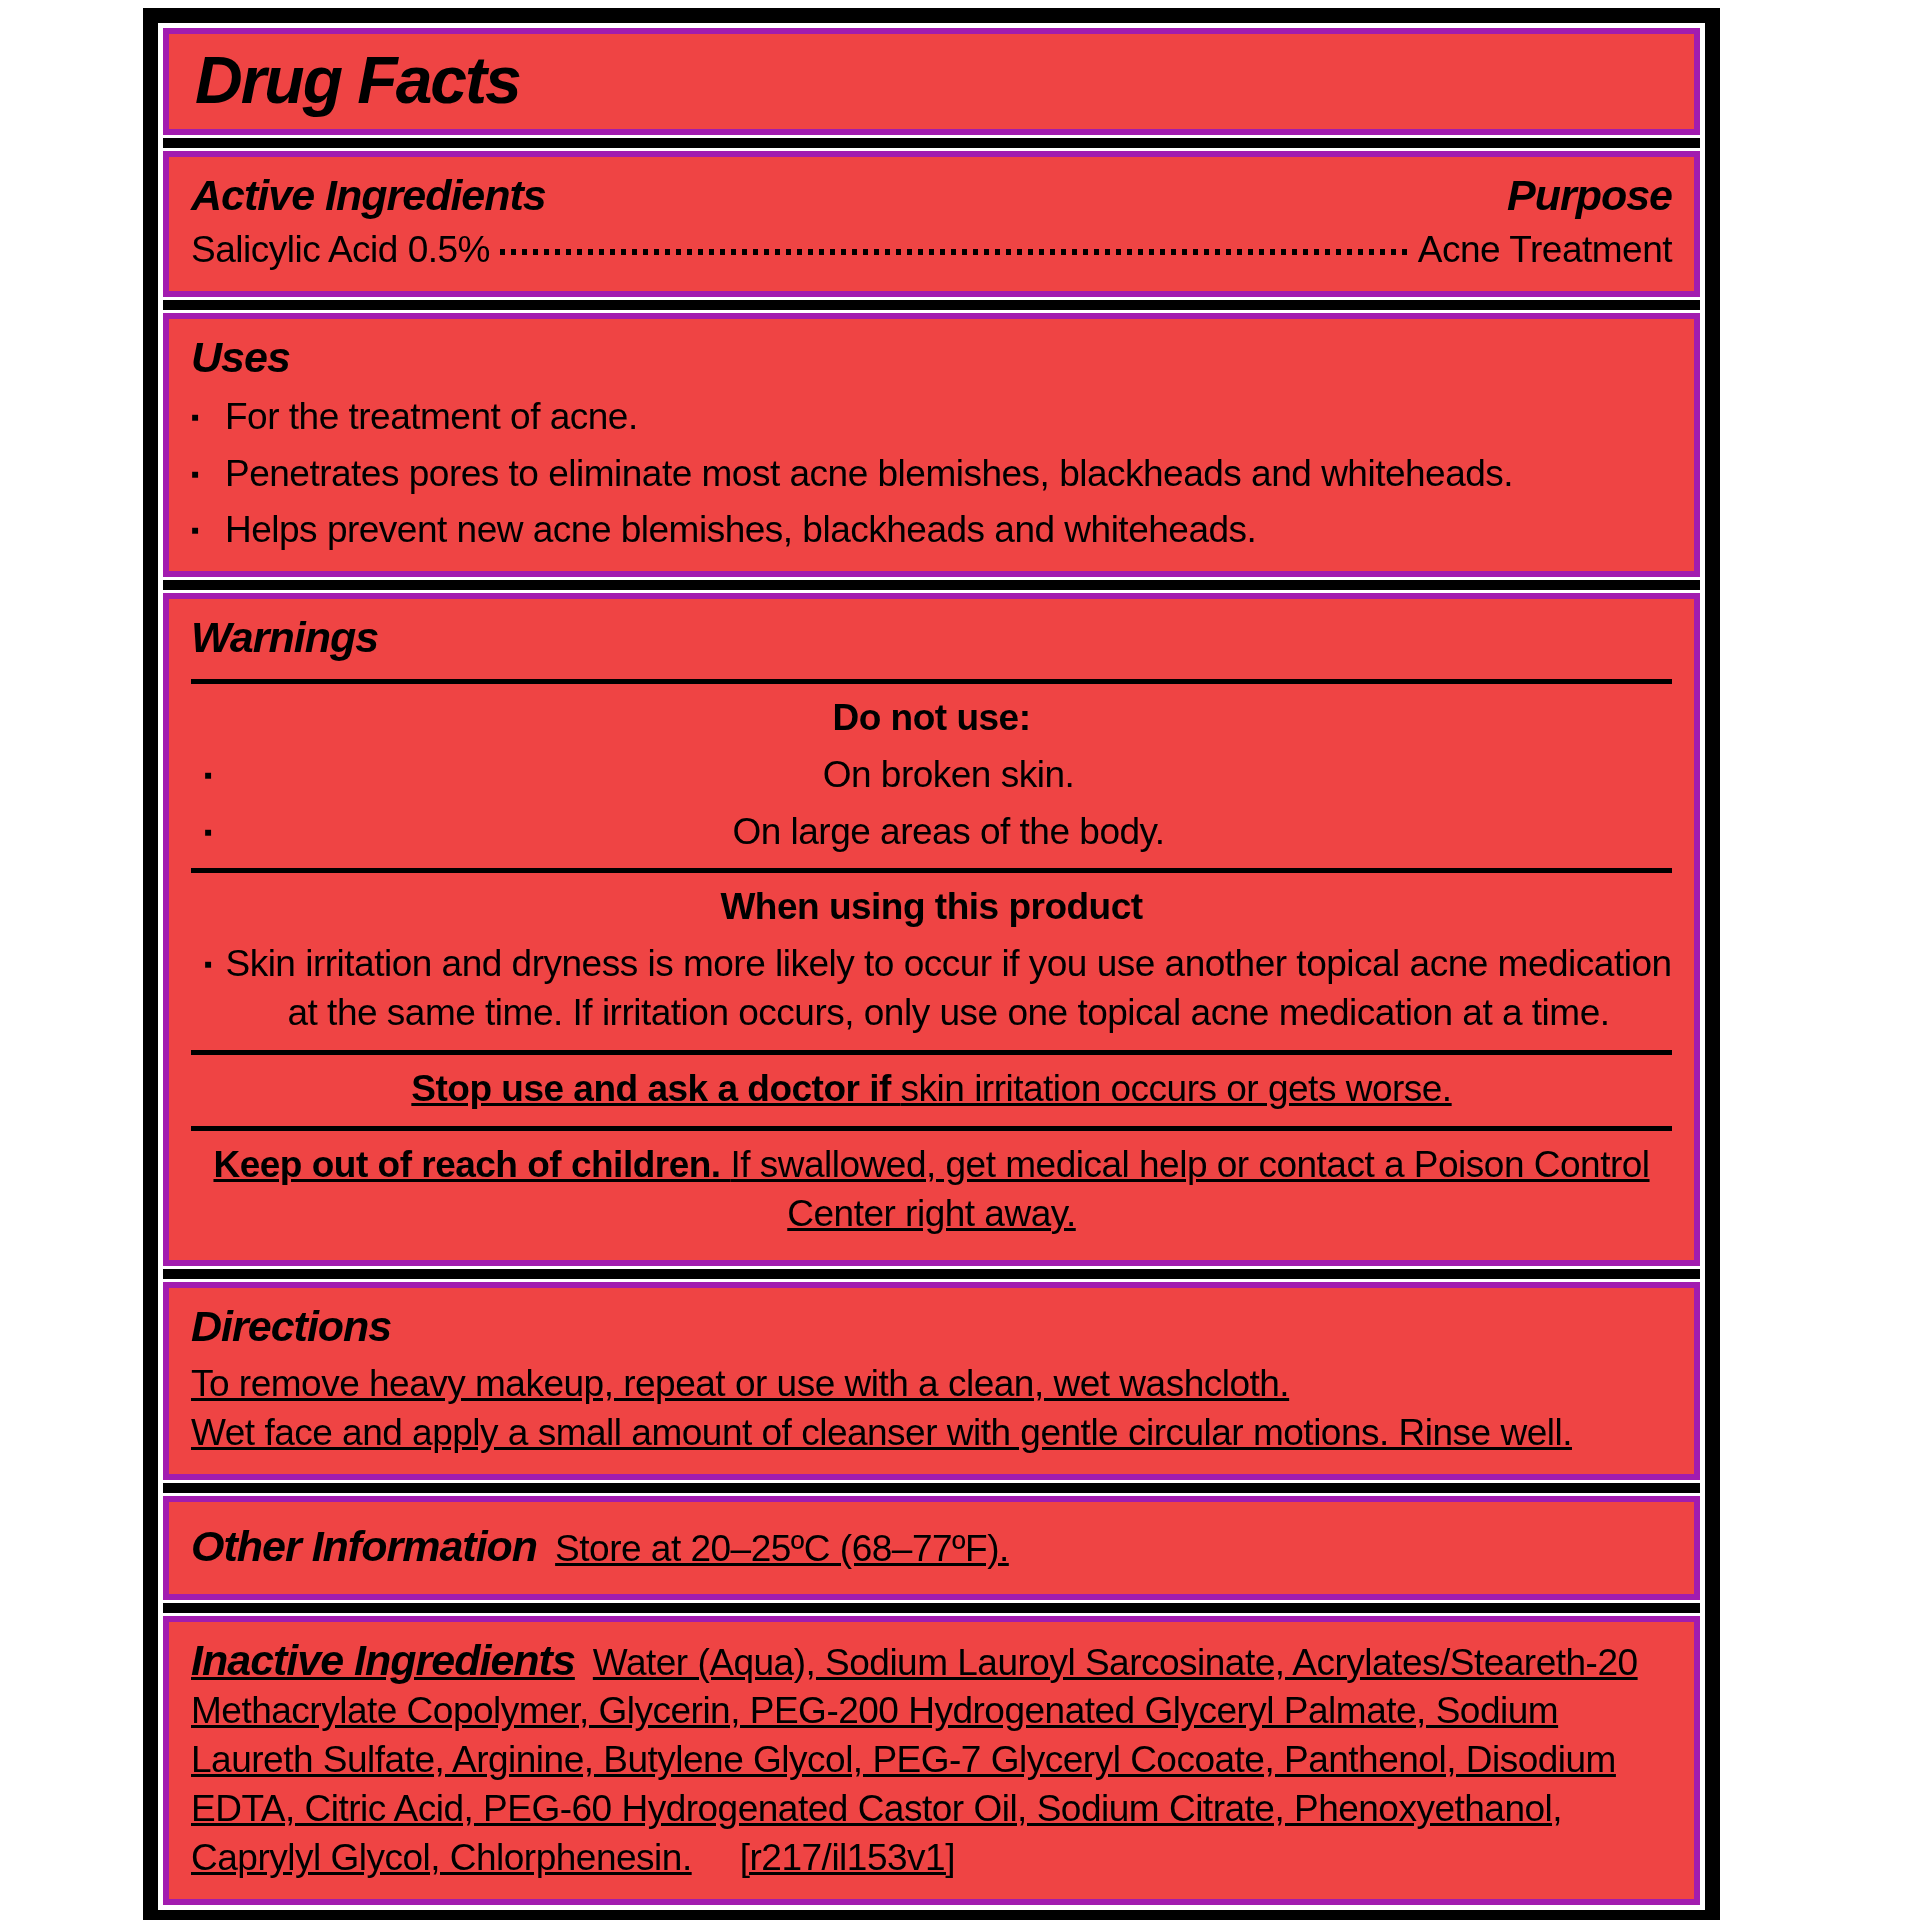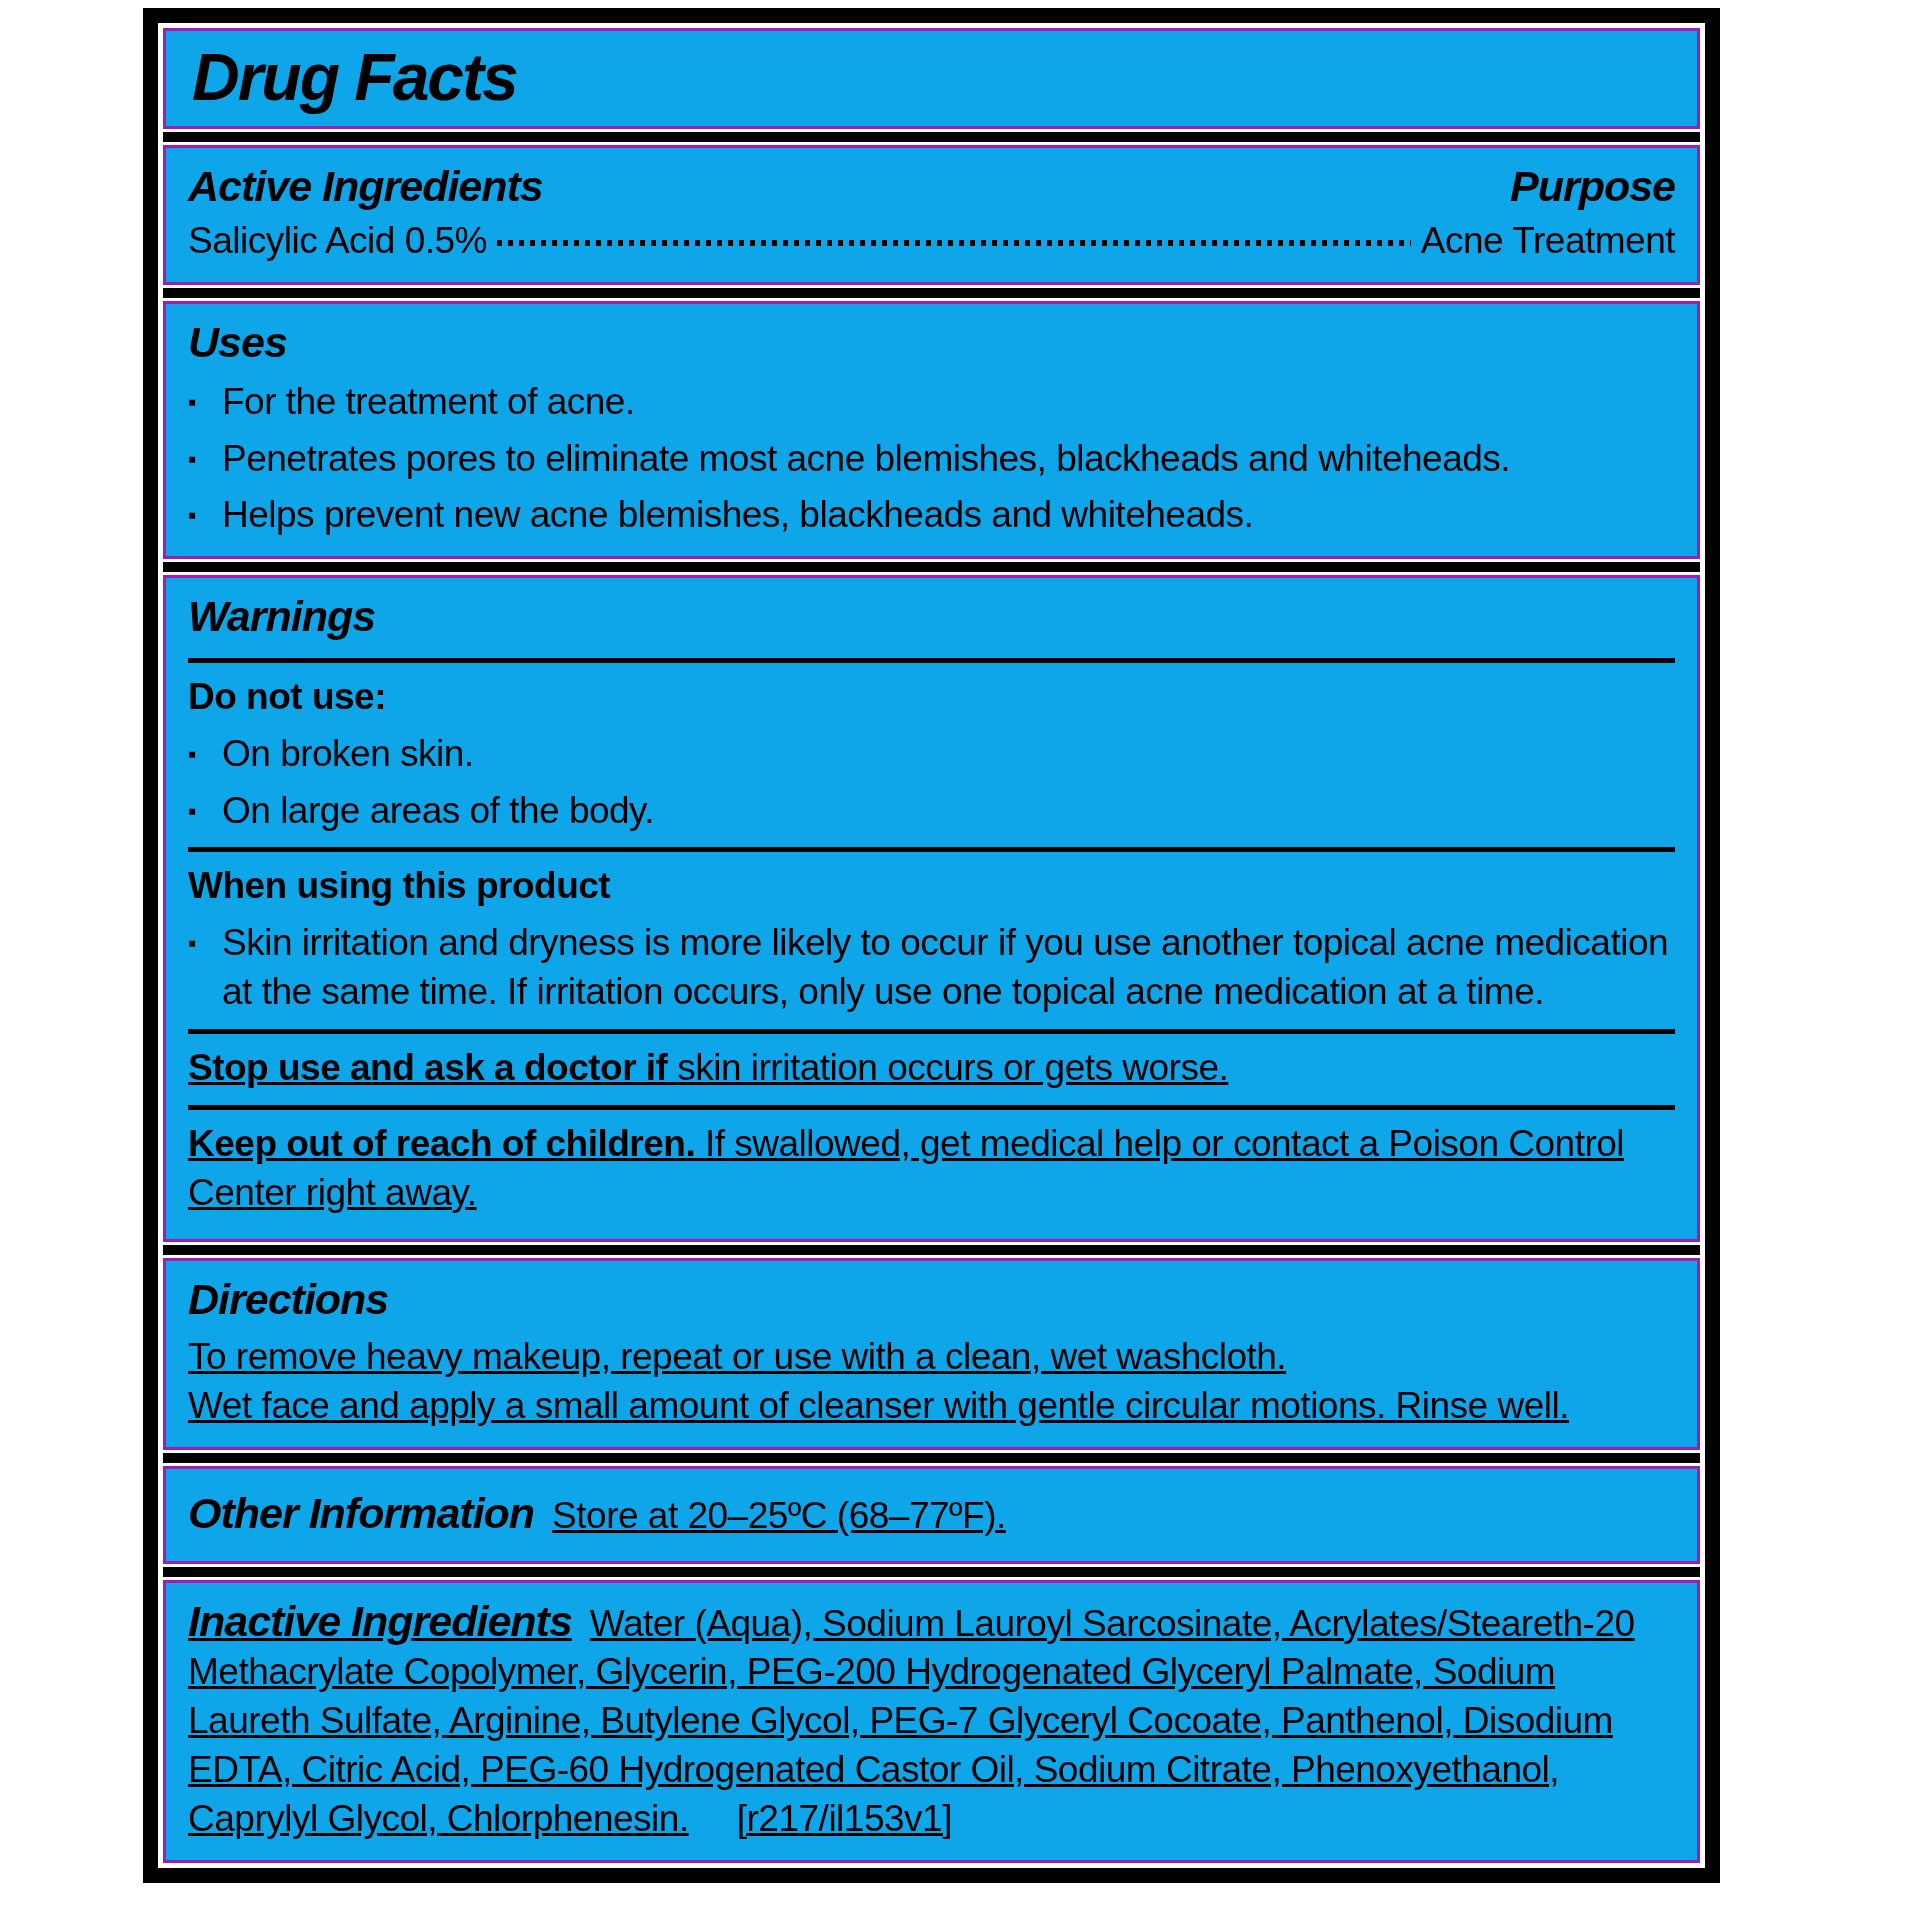--- a/index.html
+++ b/index.html
@@ -20,22 +20,22 @@
     position: absolute;
     left: 143px;
     top: 8px;
     width: 1577px;
     box-sizing: border-box;
     border: 15px solid #000;
     background: #ffffff;
     padding: 5px;
   }
   .section {
-    border: 3px solid #a21caf;
-    background: #0ea5e9;
+    border: 6px solid #a21caf;
+    background: #ef4444;
     padding: 12px 22px 16px 22px;
     letter-spacing: -0.5px;
   }
   .bar-sep {
     height: 10px;
     background: #000;
     margin: 3px 0;
   }
   .doc-title {
     font-size: 66px;
@@ -101,20 +101,21 @@
     line-height: 48px;
   }
   .bullet-text {
     flex: 1;
   }
   .warn-sub {
     padding: 10px 0 12px 0;
   }
   .warn-rule {
     border-top: 5px solid #000;
+    text-align: center;
   }
   .subhead {
     font-size: 37px;
     font-weight: bold;
     line-height: 1.32;
     letter-spacing: -0.5px;
   }
   .mt6 { margin-top: 6px; }
   .code-tag { margin-left: 1.3em; }
 </style>

